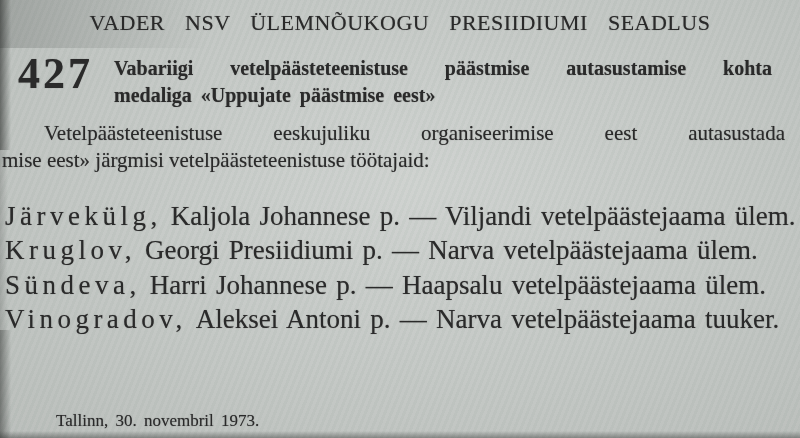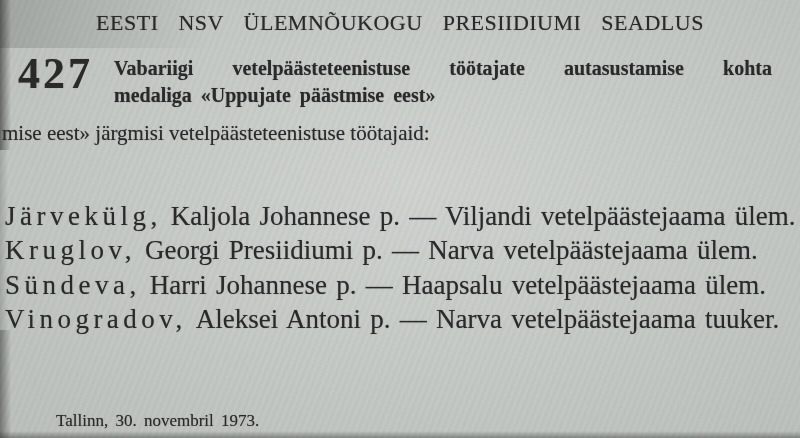--- a/index.html
+++ b/index.html
@@ -106,30 +106,31 @@
 <body>
 
 <div id="page">
 
   <div class="shade" id="shade-topleft-wash"></div>
   <div class="shade" id="shade-left-top"></div>
   <div class="shade" id="shade-left-mid"></div>
   <div class="shade" id="shade-left-bottom"></div>
   <div class="shade" id="shade-bottom"></div>
 
-  <div id="header-title" class="txt">EESTI NSV ÜLEMNÕUKOGU PRESIIDIUMI SEADLUS</div>
+  <div id="header-title" class="txt">VADER NSV ÜLEMNÕUKOGU PRESIIDIUMI SEADLUS</div>
 
   <div id="decree-number" class="txt">427</div>
 
   <div id="heading">
-    <div class="justify txt">Vabariigi vetelpäästeteenistuse töötajate autasustamise kohta</div>
+    <div class="justify txt">Vabariigi vetelpäästeteenistuse päästmise autasustamise kohta</div>
     <div class="txt">medaliga «Uppujate päästmise eest»</div>
   </div>
 
   <div id="paragraph">
+    <div class="justify indent txt">Vetelpäästeteenistuse eeskujuliku organiseerimise eest autasustada</div>
     <div class="txt">mise eest» järgmisi vetelpäästeteenistuse töötajaid:</div>
   </div>
 
   <div id="recipients">
     <div class="txt">
       <span class="surname">Järvekülg,</span><span class="details">Kaljola Johannese p. — Viljandi vetelpäästejaama ülem.</span>
     </div>
     <div class="txt">
       <span class="surname">Kruglov,</span><span class="details">Georgi Presiidiumi p. — Narva vetelpäästejaama ülem.</span>
     </div>

